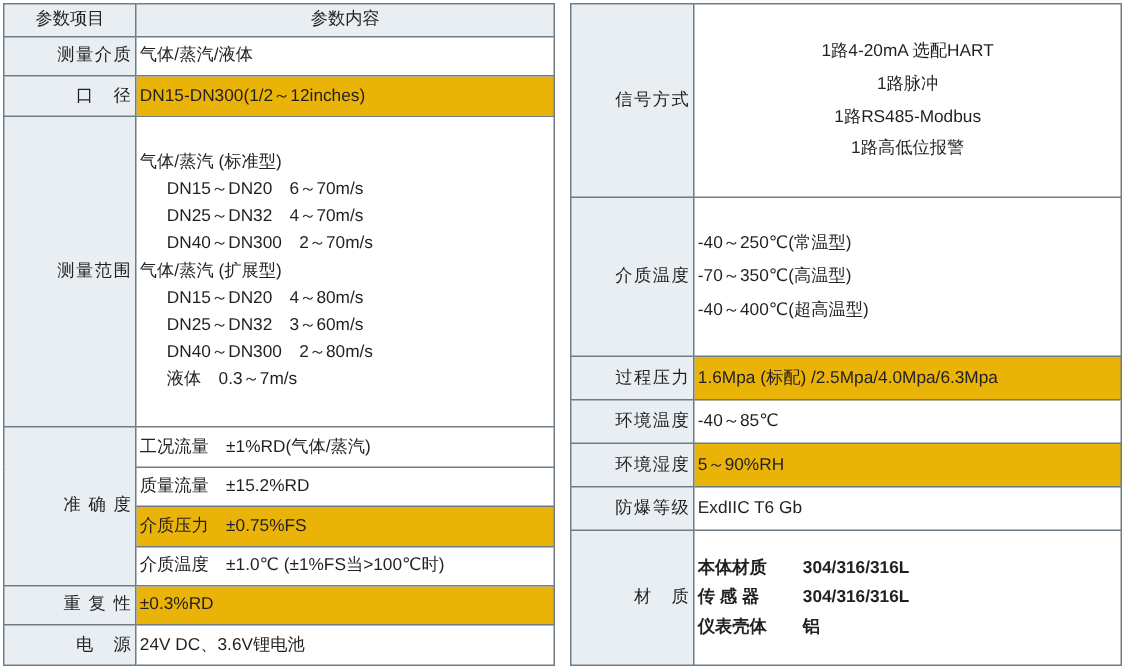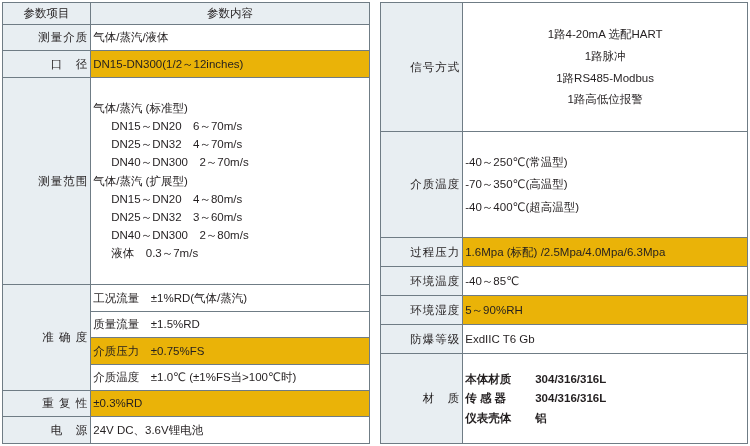--- a/index.html
+++ b/index.html
@@ -121,21 +121,21 @@
           <span class="line indent">DN40～DN300　2～80m/s</span>
           <span class="line indent">液体　0.3～7m/s</span>
         </td>
       </tr>
 
       <tr>
         <td class="lbl" rowspan="4">准 确 度</td>
         <td class="plain indent">工况流量　±1%RD(气体/蒸汽)</td>
       </tr>
       <tr>
-        <td class="plain indent">质量流量　±1.5%RD</td>
+        <td class="plain indent">质量流量　±15.2%RD</td>
       </tr>
       <tr>
         <td class="shaded indent">介质压力　±0.75%FS</td>
       </tr>
       <tr>
         <td class="plain indent">介质温度　±1.0℃ (±1%FS当&gt;100℃时)</td>
       </tr>
 
       <tr>
         <td class="lbl">重 复 性</td>

